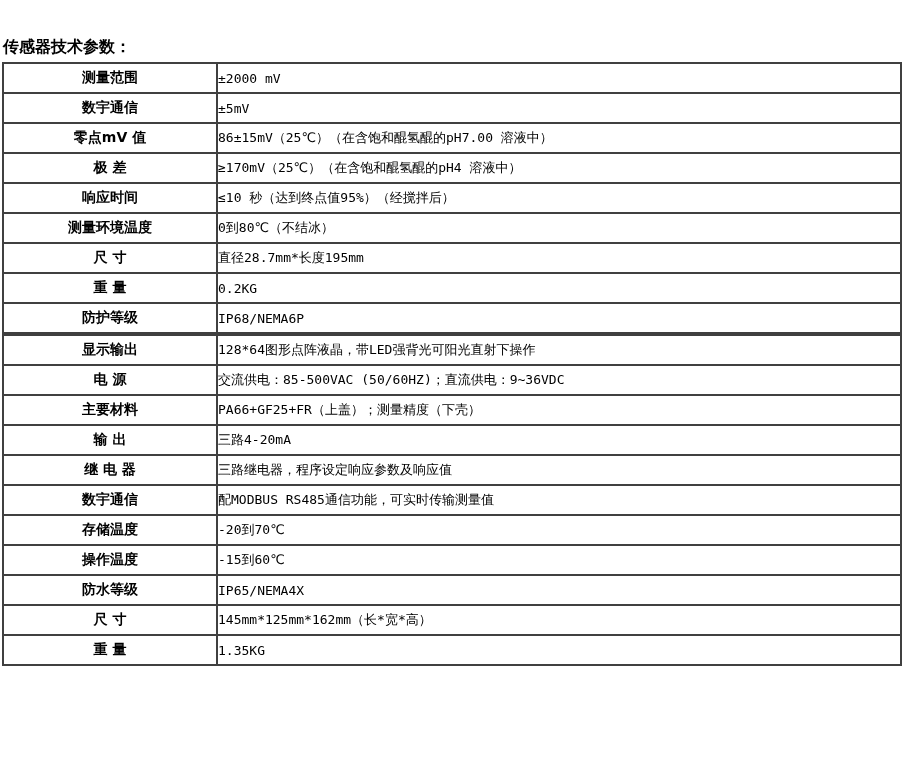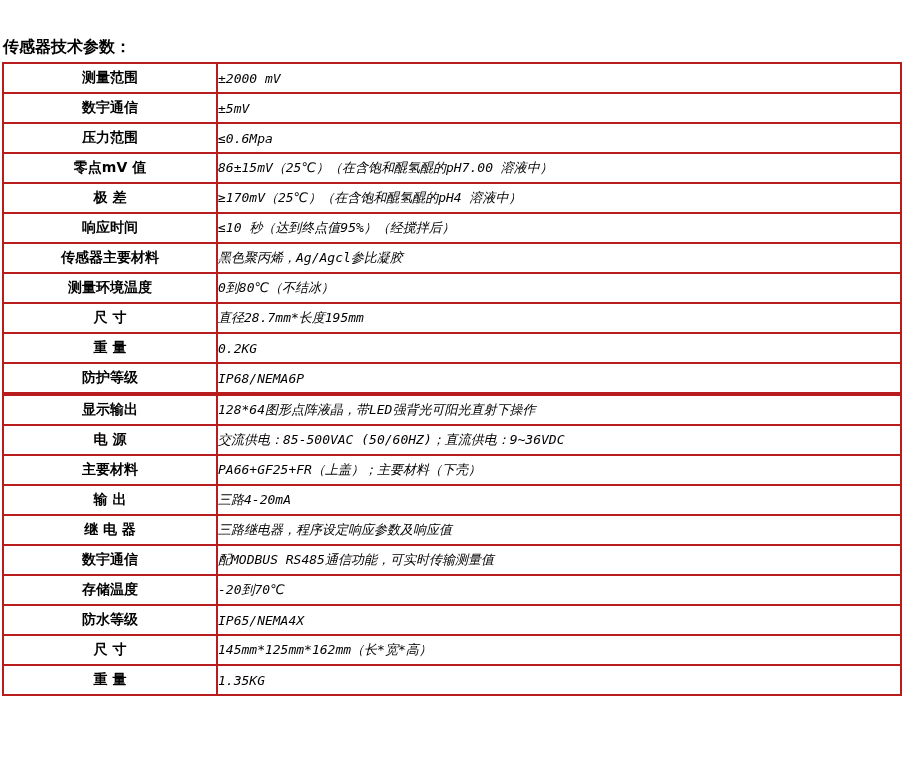--- a/index.html
+++ b/index.html
@@ -28,78 +28,69 @@
   .section-title.second {
     margin-top: 5px;
   }
   table.param-table {
     border-collapse: collapse;
     table-layout: fixed;
     width: 900px;
     background: #ffffff;
   }
   table.param-table td {
-    border: 2px solid #b91c1c;
+    border: 2px solid #404040;
     height: 28px;
     padding: 0;
     vertical-align: middle;
     overflow: hidden;
     white-space: nowrap;
   }
   td.label-cell {
     width: 212px;
     text-align: center;
     font-weight: bold;
     font-size: 14px;
     font-family: "DejaVu Sans", sans-serif;
   }
   td.value-cell {
     text-align: left;
     padding-left: 10px;
     font-size: 13px;
     font-family: "DejaVu Sans Mono", "DejaVu Sans", monospace;
-    font-style: italic;
   }
 </style>
 </head>
 <body>
 
 <div class="page">
 
   <div class="section-title">传感器技术参数：</div>
 
   <table class="param-table">
     <tbody>
         <tr>
           <td class="label-cell">测量范围</td>
           <td class="value-cell">±2000 mV</td>
         </tr>
         <tr>
           <td class="label-cell">数宇通信</td>
           <td class="value-cell">±5mV</td>
         </tr>
         <tr>
-          <td class="label-cell">压力范围</td>
-          <td class="value-cell">≤0.6Mpa</td>
-        </tr>
-        <tr>
           <td class="label-cell">零点mV 值</td>
           <td class="value-cell">86±15mV（25℃）（在含饱和醌氢醌的pH7.00 溶液中）</td>
         </tr>
         <tr>
           <td class="label-cell">极 差</td>
           <td class="value-cell">≥170mV（25℃）（在含饱和醌氢醌的pH4 溶液中）</td>
         </tr>
         <tr>
           <td class="label-cell">响应时间</td>
           <td class="value-cell">≤10 秒（达到终点值95%）（经搅拌后）</td>
-        </tr>
-        <tr>
-          <td class="label-cell">传感器主要材料</td>
-          <td class="value-cell">黑色聚丙烯，Ag/Agcl参比凝胶</td>
         </tr>
         <tr>
           <td class="label-cell">测量环境温度</td>
           <td class="value-cell">0到80℃（不结冰）</td>
         </tr>
         <tr>
           <td class="label-cell">尺 寸</td>
           <td class="value-cell">直径28.7mm*长度195mm</td>
         </tr>
         <tr>
@@ -119,37 +110,41 @@
         <tr>
           <td class="label-cell">显示输出</td>
           <td class="value-cell">128*64图形点阵液晶，带LED强背光可阳光直射下操作</td>
         </tr>
         <tr>
           <td class="label-cell">电 源</td>
           <td class="value-cell">交流供电：85-500VAC (50/60HZ)；直流供电：9~36VDC</td>
         </tr>
         <tr>
           <td class="label-cell">主要材料</td>
-          <td class="value-cell">PA66+GF25+FR（上盖）；主要材料（下壳）</td>
+          <td class="value-cell">PA66+GF25+FR（上盖）；测量精度（下壳）</td>
         </tr>
         <tr>
           <td class="label-cell">输 出</td>
           <td class="value-cell">三路4-20mA</td>
         </tr>
         <tr>
           <td class="label-cell">继 电 器</td>
           <td class="value-cell">三路继电器，程序设定响应参数及响应值</td>
         </tr>
         <tr>
           <td class="label-cell">数宇通信</td>
           <td class="value-cell">配MODBUS RS485通信功能，可实时传输测量值</td>
         </tr>
         <tr>
           <td class="label-cell">存储温度</td>
           <td class="value-cell">-20到70℃</td>
+        </tr>
+        <tr>
+          <td class="label-cell">操作温度</td>
+          <td class="value-cell">-15到60℃</td>
         </tr>
         <tr>
           <td class="label-cell">防水等级</td>
           <td class="value-cell">IP65/NEMA4X</td>
         </tr>
         <tr>
           <td class="label-cell">尺 寸</td>
           <td class="value-cell">145mm*125mm*162mm（长*宽*高）</td>
         </tr>
         <tr>

